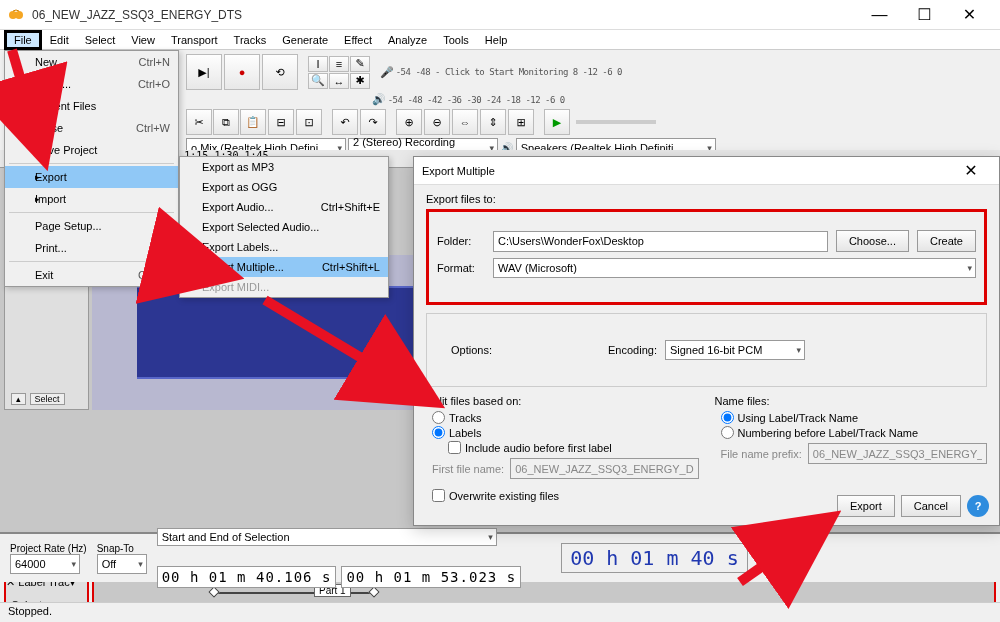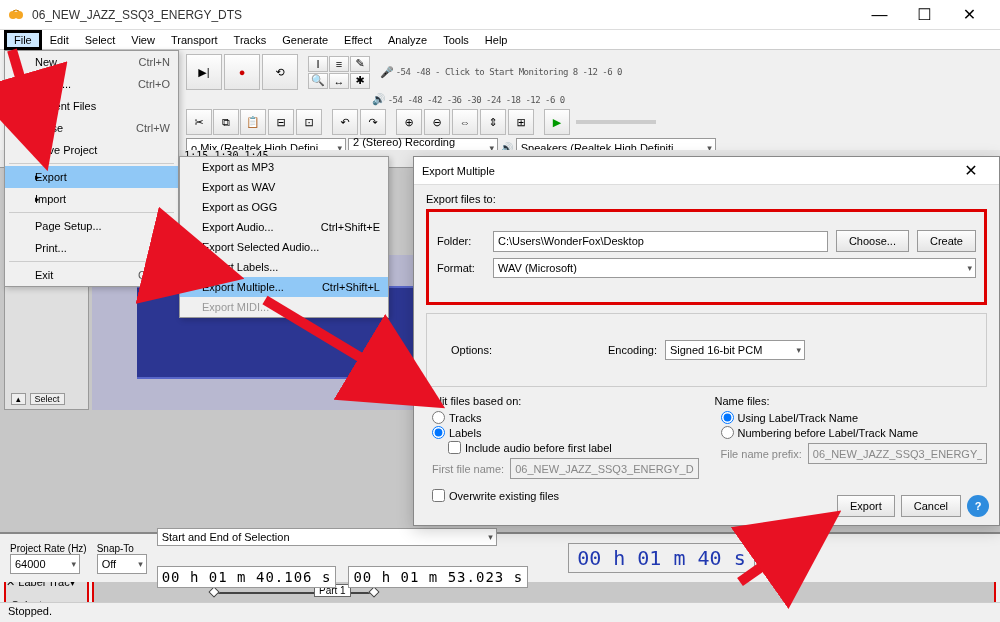--- a/index.html
+++ b/index.html
@@ -228,23 +228,20 @@
       <span>Exit</span>
       <span class="shortcut">Ctrl+Q</span>
     </div>
 </div>
 
 <div class="export-submenu">
   <div class="mi">
       <span>Export as MP3</span>
     </div>
   <div class="mi">
-      <span>Export as WAV</span>
-    </div>
-  <div class="mi">
       <span>Export as OGG</span>
     </div>
   <div class="mi">
       <span>Export Audio...</span>
       <span class="shortcut">Ctrl+Shift+E</span>
     </div>
   <div class="mi">
       <span>Export Selected Audio...</span>
     </div>
   <div class="mi">
@@ -368,21 +365,21 @@
   <div>
     <div class="field-label">Snap-To</div>
     <div class="combo" style="width:50px">
         <span>Off</span>
       </div>
   </div>
   <div>
     <div class="combo" style="width:340px;height:18px">
         <span>Start and End of Selection</span>
       </div>
-    <div style="display:flex;gap:12px;margin-top:20px">
+    <div style="display:flex;gap:5px;margin-top:20px">
       <span class="timefield">00 h 01 m 40.106 s</span>
       <span class="timefield">00 h 01 m 53.023 s</span>
     </div>
   </div>
   <div style="width:20px"></div>
   <span class="bigtime">00 h 01 m 40 s</span>
 </div>
 
 <div class="statusbar">
   <span>Stopped.</span>

